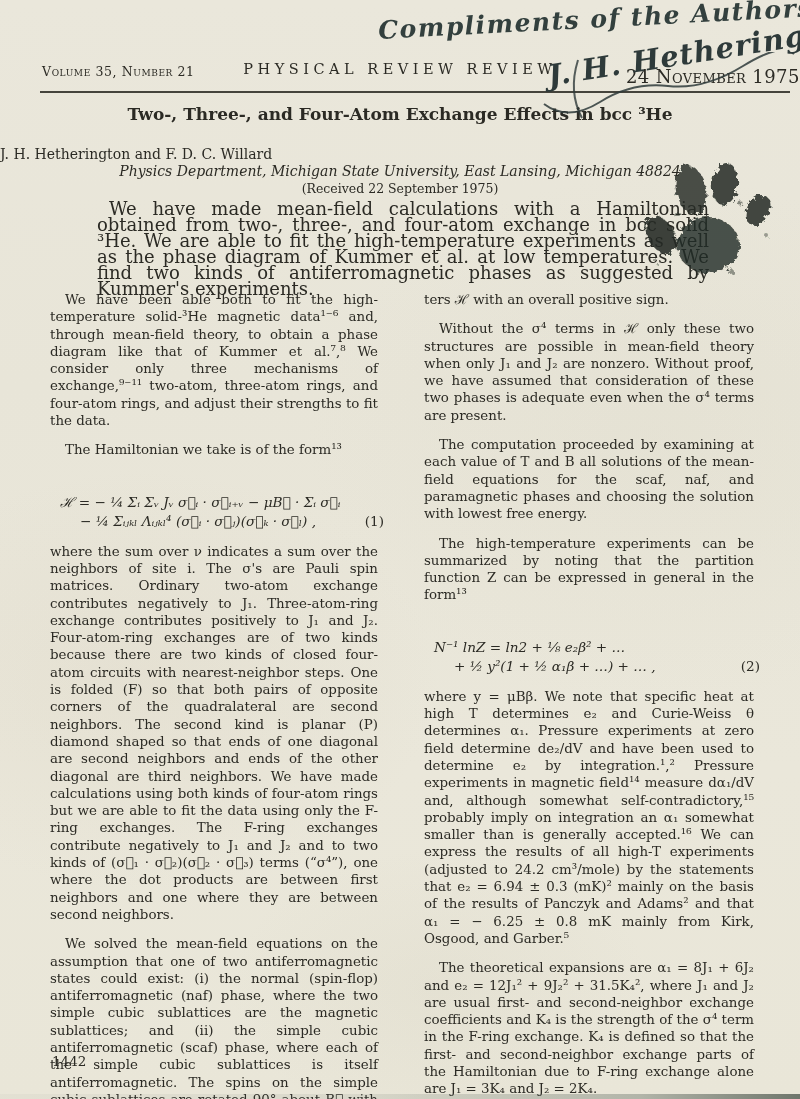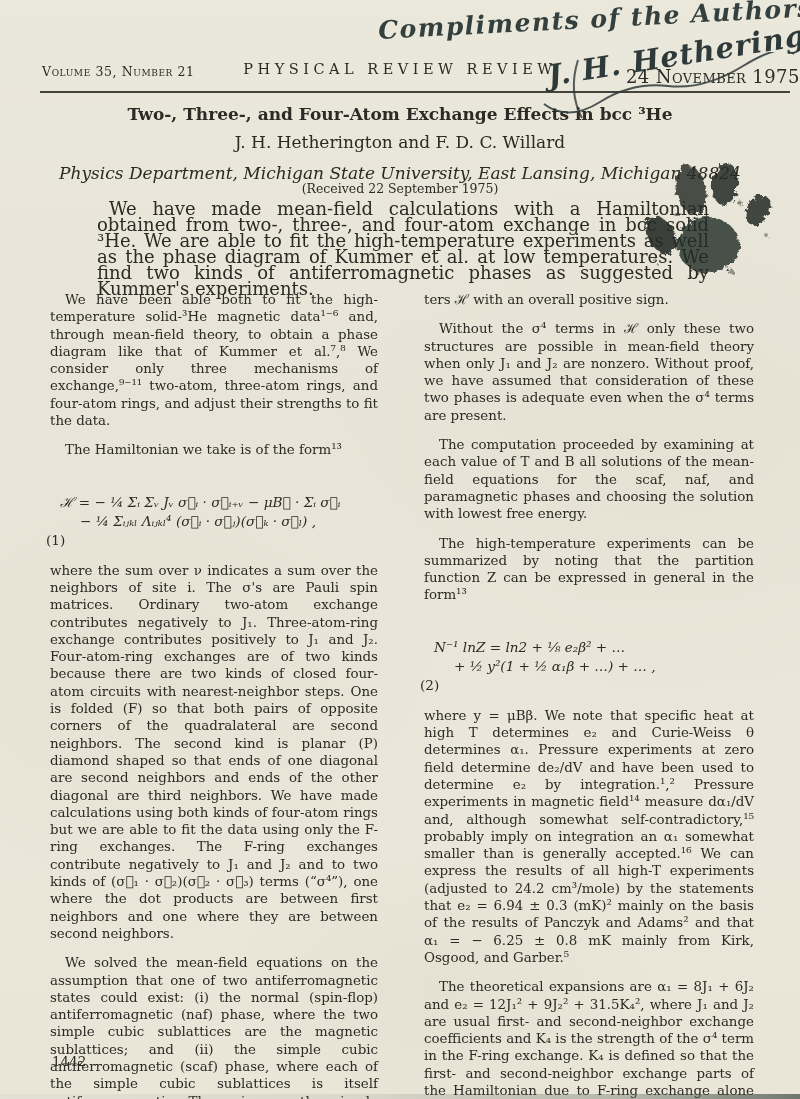--- a/index.html
+++ b/index.html
@@ -31,36 +31,36 @@
     color:#33403e;transform:rotate(-3deg);white-space:nowrap;z-index:3;
   }
   .hand-signature{
     position:absolute;left:546px;top:34px;
     font-style:italic;font-weight:bold;font-size:29px;letter-spacing:1px;
     color:#2e3a3a;transform:rotate(-9deg);white-space:nowrap;z-index:3;
   }
   .sig-flourish{position:absolute;left:538px;top:52px;z-index:2;}
 
   .title{position:absolute;left:0;right:0;top:104px;text-align:center;font-weight:bold;font-size:17px;}
-  .authors{position:absolute;left:0;right:0;top:132px;text-align:center;font-size:17px;}
-  .affiliation{position:absolute;left:0;right:0;top:163px;text-align:center;font-style:italic;font-size:17px;}
+  .authors{position:absolute;left:0;right:0;top:146px;text-align:left;font-size:14px;}
+  .affiliation{position:absolute;left:0;right:0;top:163px;text-align:center;font-style:italic;font-size:14px;}
   .received{position:absolute;left:0;right:0;top:181px;text-align:center;font-size:12.5px;}
   .abstract{position:absolute;left:97px;top:201px;width:612px;font-size:18px;line-height:16px;text-align:justify;text-indent:12px;}
 
   .paw{position:absolute;left:638px;top:153px;z-index:4;}
 
   .col{position:absolute;top:279px;font-size:13.4px;line-height:17.3px;text-align:justify;}
   .col-left{left:38px;width:352px;}
   .col-right{left:412px;width:354px;}
   .col p{margin:12px;text-indent:15px;}
   .col p.noindent{text-indent:0;}
 
   .equation{margin:7px 0 7px 8px;font-style:italic;font-size:13.6px;line-height:19px;}
   .eq-line1{padding-left:14px;margin-top:34px;}
-  .eq-row{display:flex;justify-content:space-between;align-items:baseline;flex-direction:column;}
+  .eq-row{display:flex;justify-content:space-between;align-items:baseline;}
   .eq-line2{padding-left:34px;}
   .eq-num{font-style:normal;padding-right:6px;}
 
   .page-number{position:absolute;left:52px;top:1053px;font-size:13.5px;}
 
   .scan-edge-bottom{
     position:absolute;left:0;bottom:0;width:800px;height:5px;
     background:linear-gradient(90deg,rgba(110,120,110,0.05) 0%,rgba(100,112,102,0.12) 45%,rgba(75,88,80,0.35) 80%,rgba(45,58,50,0.65) 100%);
   }
 </style>

